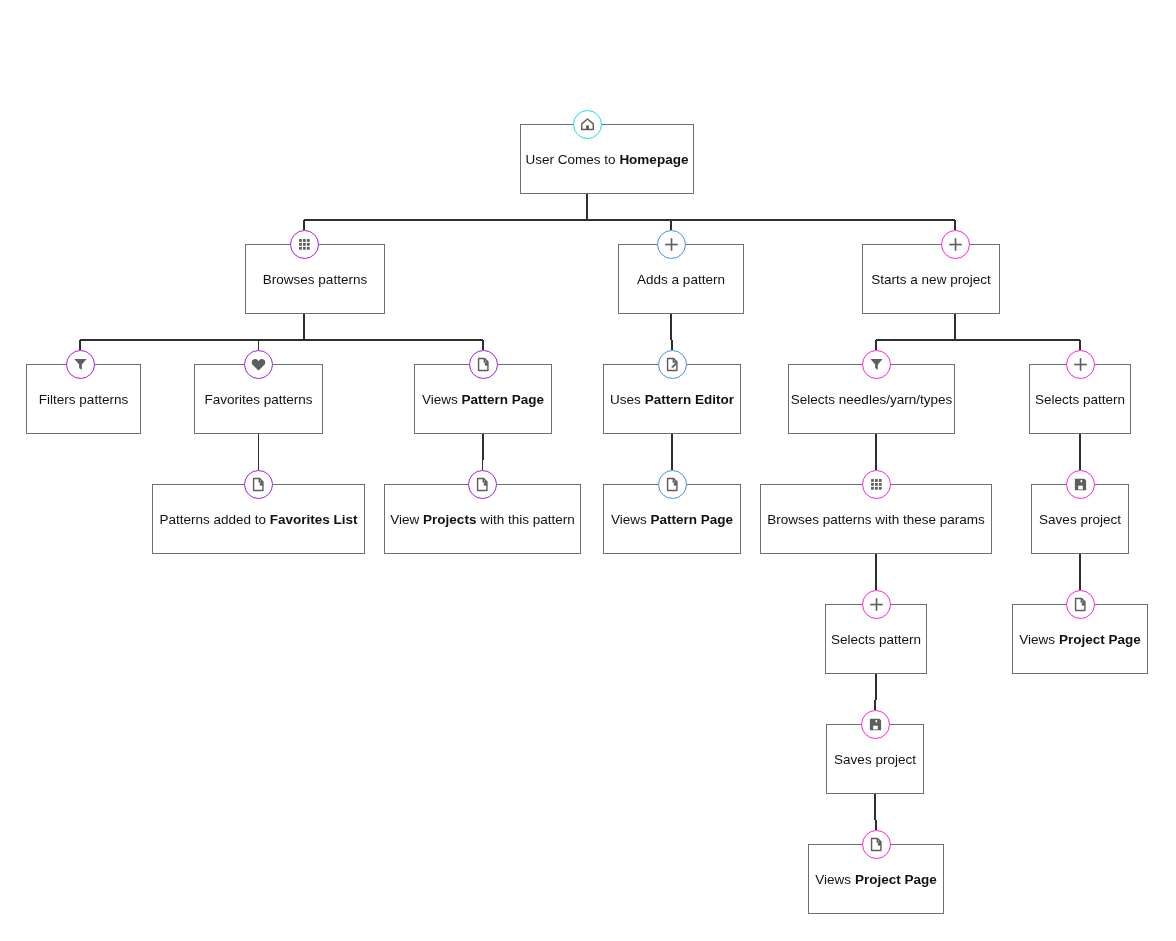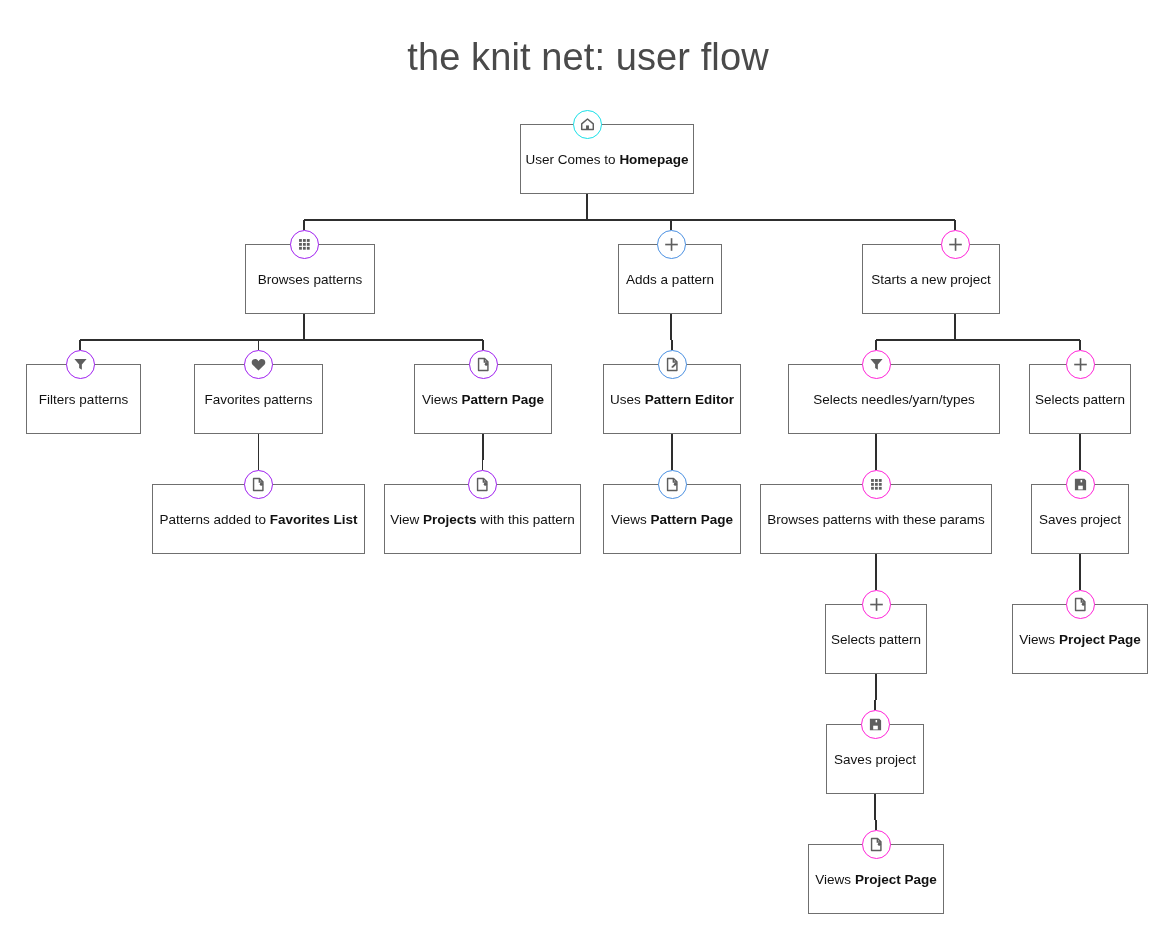--- a/index.html
+++ b/index.html
@@ -62,21 +62,20 @@
   .badge.cyan{border-color:#17e0e8;}
   .badge svg{display:block;}
   .badge .glyph-fill{fill:#5e5e5e;}
   .badge .glyph-stroke{stroke:#5e5e5e;fill:none;stroke-width:1.7;}
 </style>
 </head>
 <body>
 
 <div id="canvas">
 
-  <div id="title">the knit net: user flow</div>
 
   <svg id="links" viewBox="0 0 1176 941" width="1176" height="941">
       <line x1="587" y1="194" x2="587" y2="220"></line>
       <line x1="304" y1="220" x2="955" y2="220"></line>
       <line x1="304" y1="220" x2="304" y2="229.5"></line>
       <line x1="671" y1="220" x2="671" y2="229.5"></line>
       <line x1="955" y1="220" x2="955" y2="229.5"></line>
       <line x1="304" y1="314" x2="304" y2="340"></line>
       <line x1="80" y1="340" x2="483" y2="340"></line>
       <line x1="80" y1="340" x2="80" y2="349.5"></line>
@@ -111,37 +110,37 @@
   <div id="nodes">
       <div class="node" style="left: 500px; top: 124px; width: 174px; height: 70px; margin-left: 20px;">
         <span class="lbl">User Comes to <b>Homepage</b></span>
       </div>
       <div class="badge cyan" style="left: 572.5px; top: 109.5px;">
         <svg width="17" height="17" viewBox="0 0 20 20">
           <path class="glyph-stroke" stroke-linejoin="round" d="M3.2 9.3 10 3.6l6.8 5.7v6.6H3.2z"></path>
           <rect class="glyph-fill" x="8.3" y="11.1" width="3.4" height="4.8"></rect>
         </svg>
       </div>
-      <div class="node" style="left: 245px; top: 244px; width: 130px; height: 70px;">
+      <div class="node" style="left: 245px; top: 244px; width: 140px; height: 70px;">
         <span class="lbl">Browses patterns</span>
       </div>
       <div class="badge purple" style="left: 289.5px; top: 229.5px;">
         <svg width="17" height="17" viewBox="0 0 20 20">
           <rect class="glyph-fill" x="3.6" y="3.6" width="3.3" height="3.3"></rect>
           <rect class="glyph-fill" x="8.2" y="3.6" width="3.3" height="3.3"></rect>
           <rect class="glyph-fill" x="12.799999999999999" y="3.6" width="3.3" height="3.3"></rect>
           <rect class="glyph-fill" x="3.6" y="8.2" width="3.3" height="3.3"></rect>
           <rect class="glyph-fill" x="8.2" y="8.2" width="3.3" height="3.3"></rect>
           <rect class="glyph-fill" x="12.799999999999999" y="8.2" width="3.3" height="3.3"></rect>
           <rect class="glyph-fill" x="3.6" y="12.799999999999999" width="3.3" height="3.3"></rect>
           <rect class="glyph-fill" x="8.2" y="12.799999999999999" width="3.3" height="3.3"></rect>
           <rect class="glyph-fill" x="12.799999999999999" y="12.799999999999999" width="3.3" height="3.3"></rect>
         </svg>
       </div>
-      <div class="node" style="left: 618px; top: 244px; width: 104px; height: 70px;">
+      <div class="node" style="left: 618px; top: 244px; width: 126px; height: 70px;">
         <span class="lbl">Adds a pattern</span>
       </div>
       <div class="badge blue" style="left: 656.5px; top: 229.5px;">
         <svg width="17" height="17" viewBox="0 0 20 20">
           <rect class="glyph-fill" x="9.1" y="2.6" width="1.9" height="14.8"></rect>
           <rect class="glyph-fill" x="2.6" y="9.1" width="14.8" height="1.9"></rect>
         </svg>
       </div>
       <div class="node" style="left: 862px; top: 244px; width: 138px; height: 70px;">
         <span class="lbl">Starts a new project</span>
@@ -181,21 +180,21 @@
       <div class="node" style="left: 603px; top: 364px; width: 138px; height: 70px;">
         <span class="lbl">Uses <b>Pattern Editor</b></span>
       </div>
       <div class="badge blue" style="left: 657.5px; top: 349.5px;">
         <svg width="17" height="17" viewBox="0 0 20 20">
           <path class="glyph-stroke" stroke-linejoin="round" d="M4.2 2.9h7l4 4v10.2h-11z"></path>
           <path class="glyph-stroke" d="M11 2.9v4.2h4"></path>
           <path class="glyph-fill" d="m14.1 7.3 1.6 1.6-4.7 4.7-2.1.5.5-2.1z"></path>
         </svg>
       </div>
-      <div class="node" style="left: 788px; top: 364px; width: 212px; height: 70px;">
+      <div class="node" style="left: 788px; top: 364px; width: 167px; height: 70px;">
         <span class="lbl">Selects needles/yarn/types</span>
       </div>
       <div class="badge magenta" style="left: 861.5px; top: 349.5px;">
         <svg width="17" height="17" viewBox="0 0 20 20">
           <path class="glyph-fill" d="M2.8 3.4h14.4l-5.6 6.5v6.3l-3.2-2v-4.3z"></path>
         </svg>
       </div>
       <div class="node" style="left: 1029px; top: 364px; width: 102px; height: 70px;">
         <span class="lbl">Selects pattern</span>
       </div>

